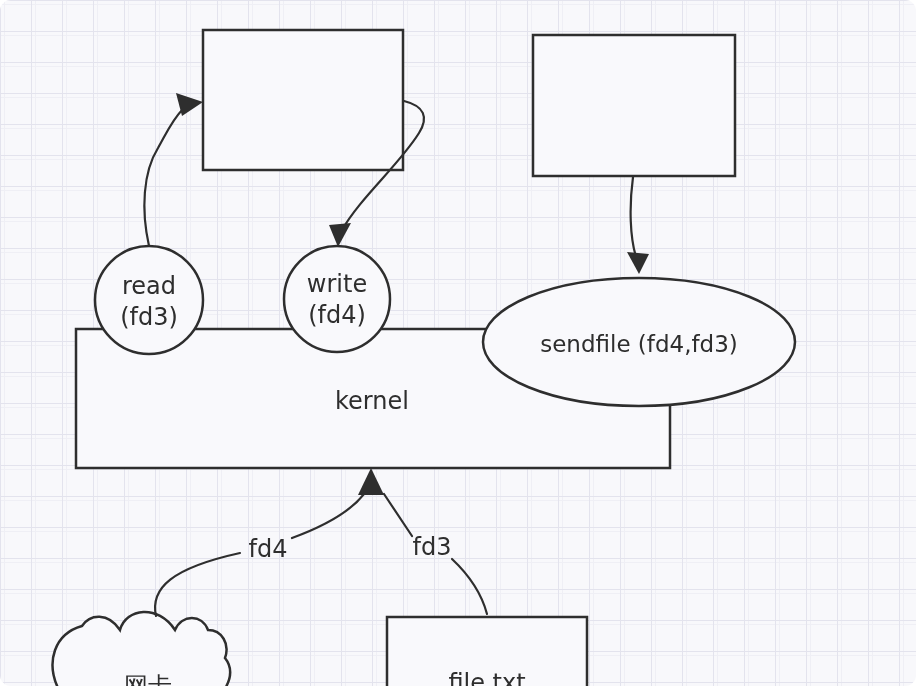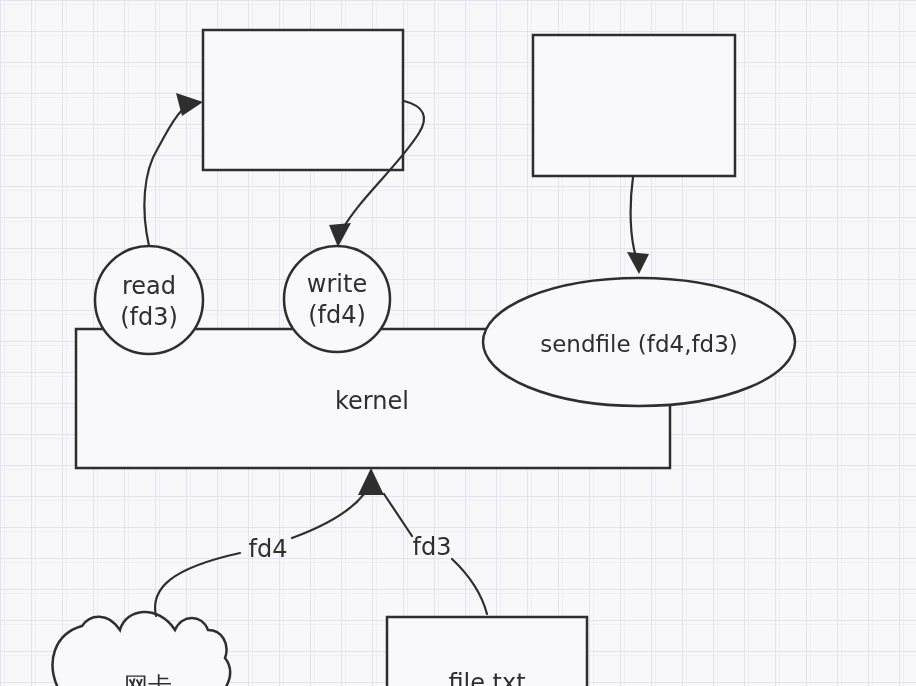--- a/index.html
+++ b/index.html
@@ -16,20 +16,21 @@
     height: 686px;
     background-color: #f8f8fb;
     background-image:
       linear-gradient(to right, #e3e3ed 1px, transparent 1px),
       linear-gradient(to bottom, #e3e3ed 1px, transparent 1px),
       linear-gradient(to right, #efeff5 1px, transparent 1px),
       linear-gradient(to bottom, #efeff5 1px, transparent 1px);
     background-size: 31px 31px, 31px 31px, 31px 31px, 31px 31px;
     background-position: 0 0, 0 0, 4px 4px, 4px 4px;
     overflow: hidden;
+    border-radius: 11px;
   }
   svg { position: absolute; top: 0; left: 0; }
   .shape { fill: #f9f9fc; stroke: #2e2e2e; stroke-width: 2.5; }
   .edge  { fill: none; stroke: #2e2e2e; stroke-width: 2.2; stroke-linecap: round; }
   .head  { fill: #2e2e2e; stroke: none; }
   .lbl   { fill: #2e2e2e; font-family: "DejaVu Sans", "Liberation Sans", sans-serif; }
   .lbl-md { font-size: 24px; }
   .lbl-sm { font-size: 23px; }
   .mid   { text-anchor: middle; }
 </style>

